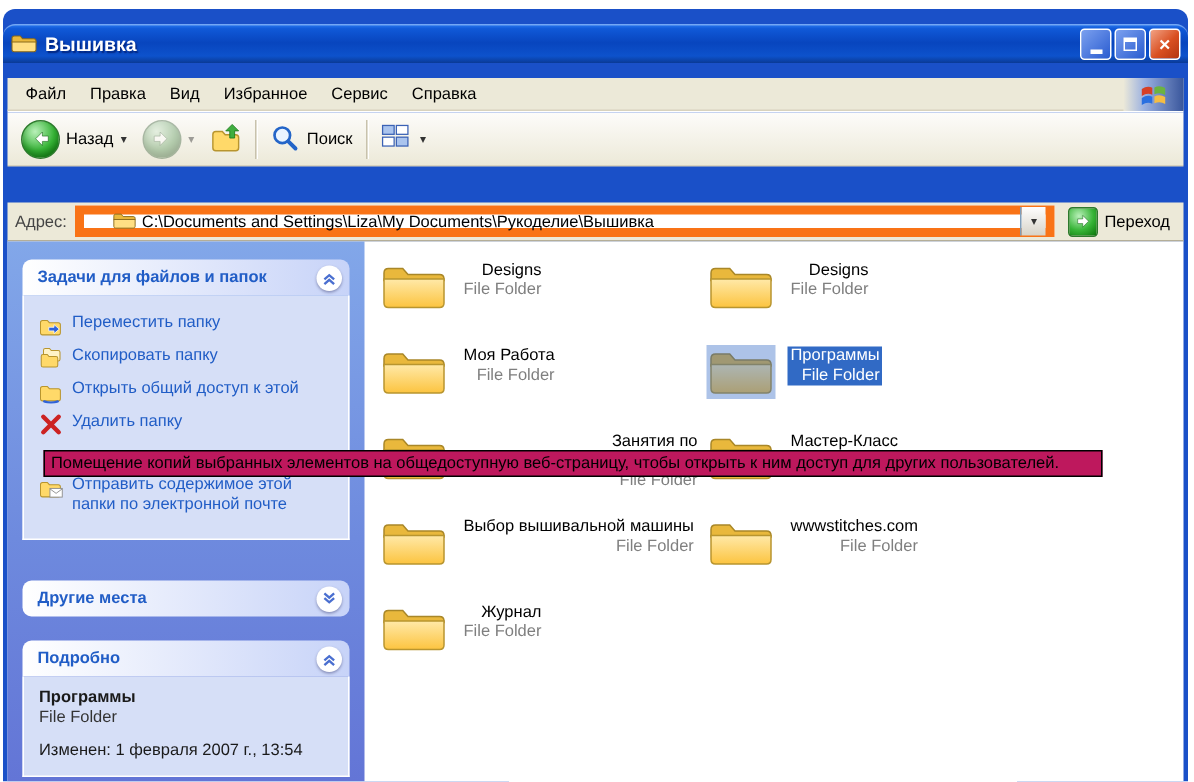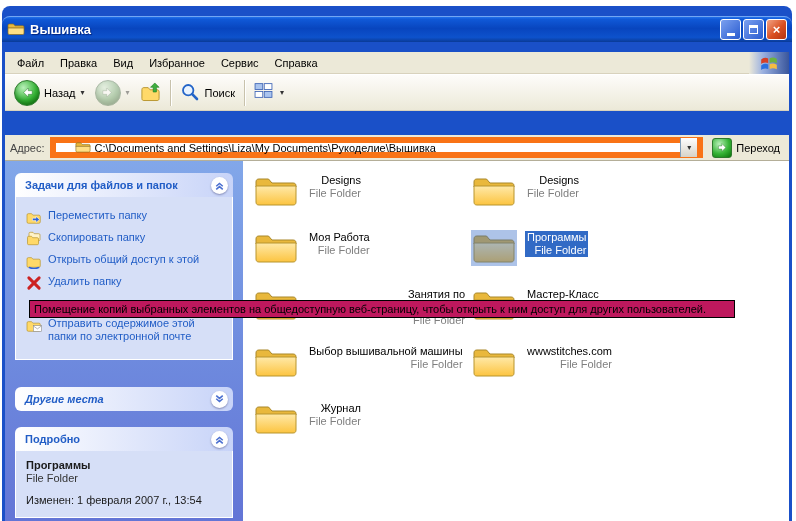--- a/index.html
+++ b/index.html
@@ -340,21 +340,21 @@
           </div>
           <div class="task-item pushed">
             <span class="t-icon"><svg viewBox="0 0 16 16">
                   <use href="#sym-task-mail"></use>
                 </svg></span>
             <span class="t-label">Отправить содержимое этой папки по электронной почте</span>
           </div>
         </div>
       </div>
 
-      <div class="panel" style="margin-bottom:16px;font-style:italic;">
+      <div class="panel" style="margin-bottom:16px;">
         <div class="panel-header" style="border-radius:6px;">
           <span class="panel-title">Другие места</span>
           <span class="chev-btn">
               <svg viewBox="0 0 14 14">
                 <use href="#sym-chev-down"></use>
               </svg>
             </span>
         </div>
       </div>
 

